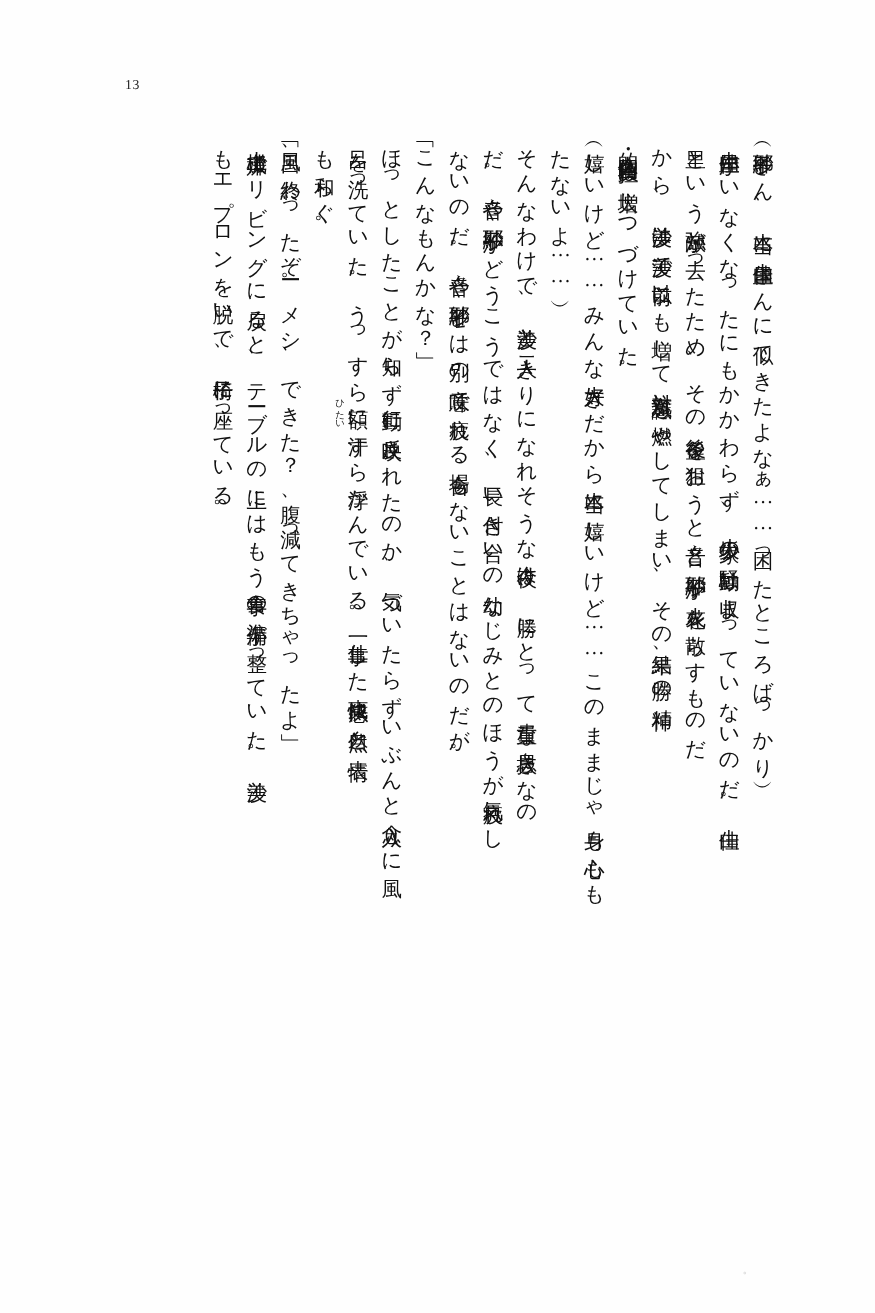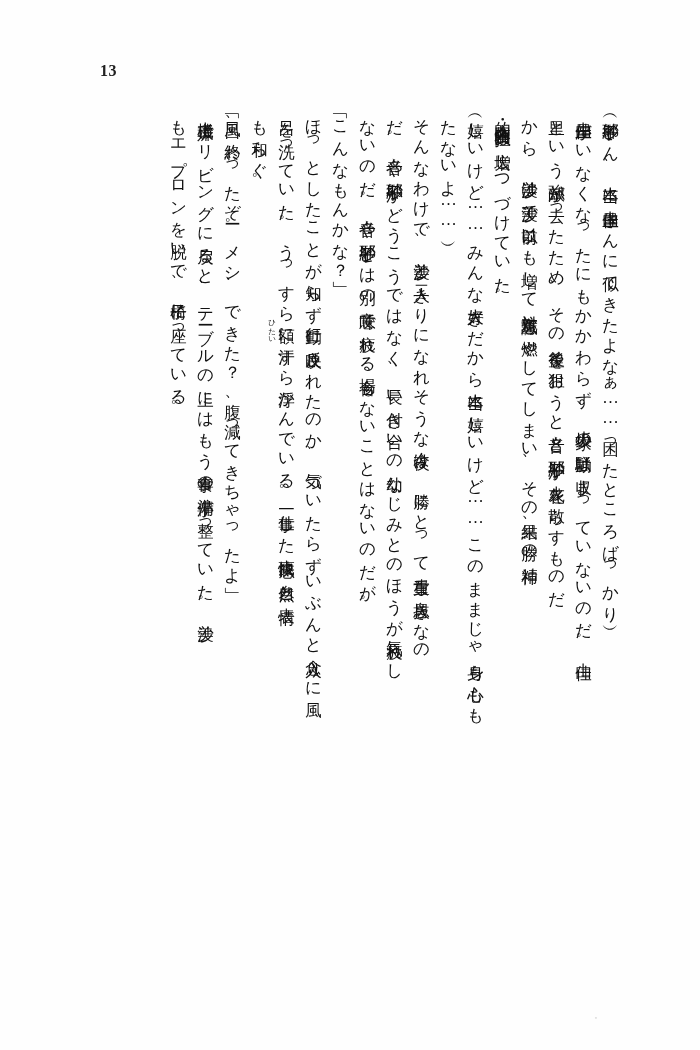--- a/index.html
+++ b/index.html
@@ -17,24 +17,23 @@
   }
   .page {
     position: absolute;
     inset: 0;
     background: #fefefe;
   }
   .page-number {
     position: absolute;
     top: 62px;
     left: 100px;
-    font-size: 16px;
+    font-size: 11px;
     letter-spacing: 0.5px;
     color: #222;
-    font-weight: bold;
   }
   .text-block {
     position: absolute;
     top: 108px;
     left: 80px;
     right: 82px;
     height: 880px;
     display: flex;
     flex-direction: row-reverse;
     justify-content: flex-start;

